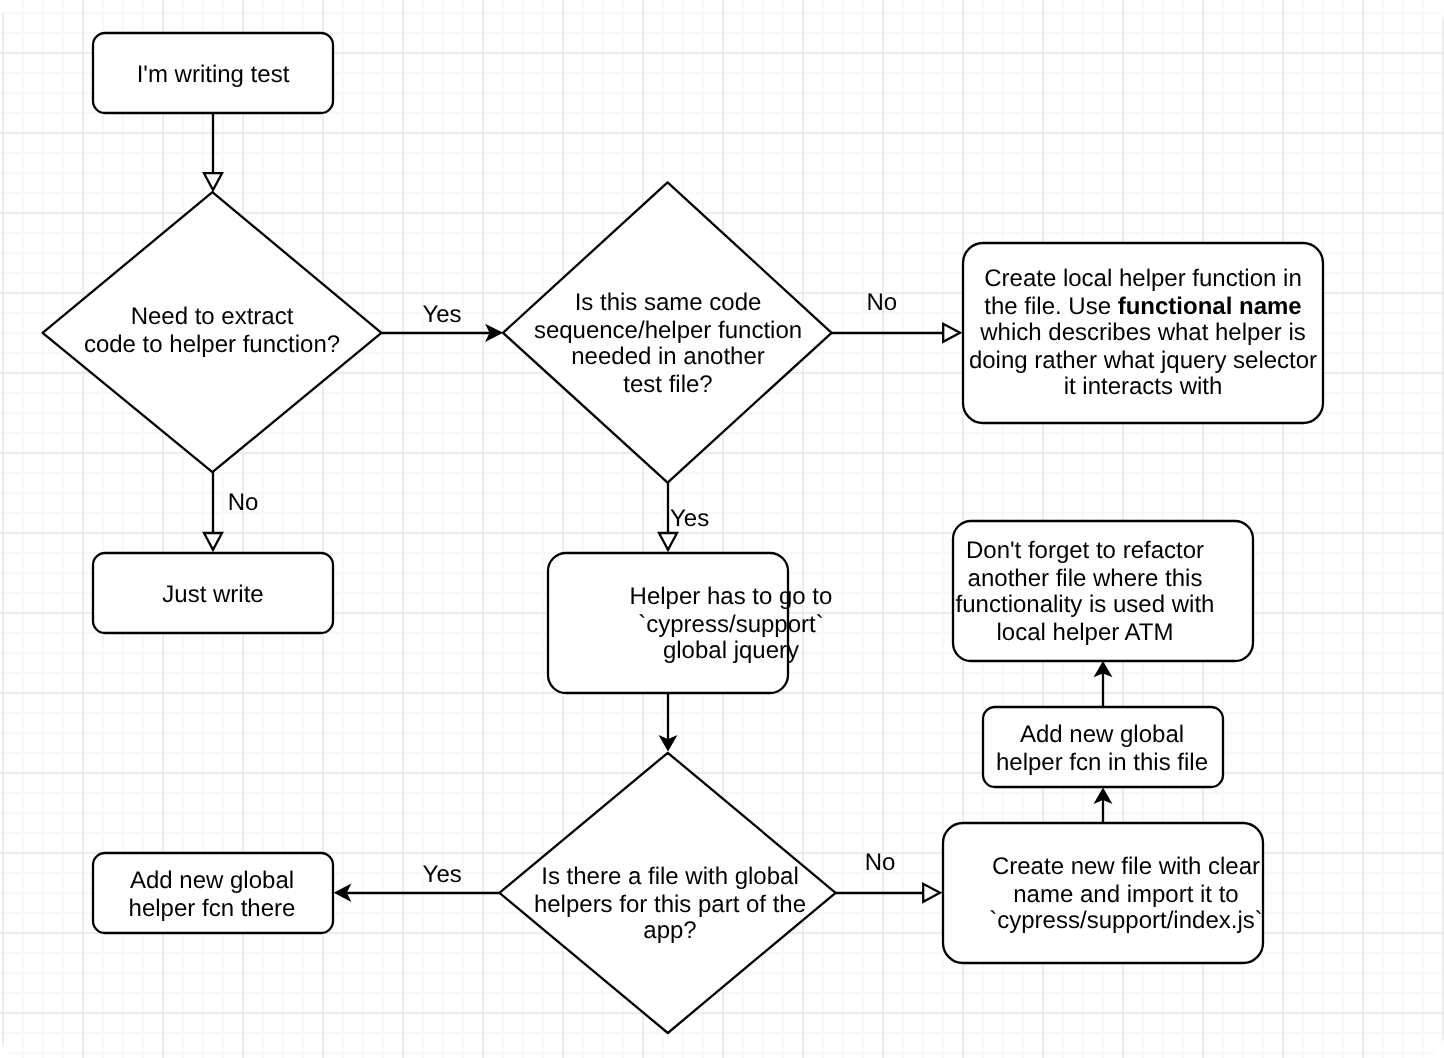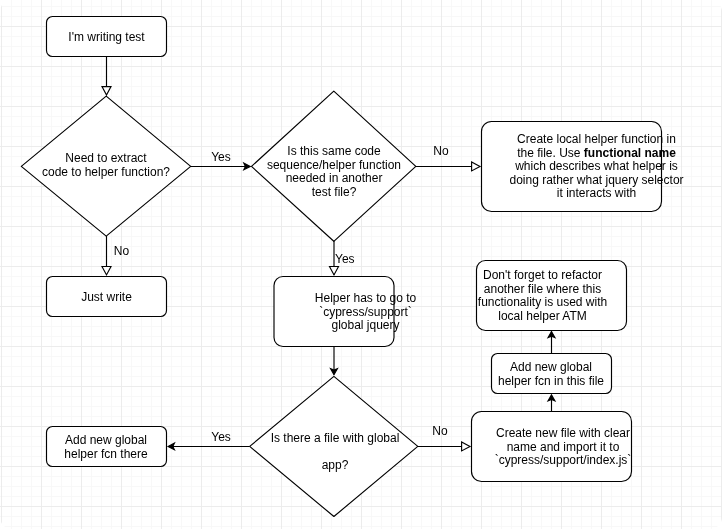--- a/index.html
+++ b/index.html
@@ -85,25 +85,25 @@
   </svg>
 
   <div class="lbl" style="left:46.5px;top:31px;width:120px;"><span>I'm writing test</span></div>
 
   <div class="lbl" style="left:21px;top:152px;width:170px;"><span>Need to extract</span><br><span>code to helper function?</span></div>
 
   <div class="lbl" style="left:46.5px;top:291px;width:120px;"><span>Just write</span></div>
 
   <div class="lbl" style="left:249px;top:145px;width:170px;"><span>Is this same code</span><br><span>sequence/helper function</span><br><span>needed in another</span><br><span>test file?</span></div>
 
-  <div class="lbl" style="left:497px;top:133px;width:199px;"><span>Create local helper function in</span><br><span>the file. Use </span><span class="bold">functional name</span><br><span>which describes what helper is</span><br><span>doing rather what jquery selector</span><br><span>it interacts with</span></div>
+  <div class="lbl" style="left:481px;top:133px;width:181px;"><span>Create local helper function in</span><br><span>the file. Use </span><span class="bold">functional name</span><br><span>which describes what helper is</span><br><span>doing rather what jquery selector</span><br><span>it interacts with</span></div>
 
   <div class="lbl" style="left:274px;top:292px;width:121px;padding-left:31px;"><span>Helper has to go to</span><br><span>`cypress/support`</span><br><span>global jquery</span></div>
 
-  <div class="lbl" style="left:250px;top:432px;width:170px;"><span>Is there a file with global</span><br><br><span>app?</span></div>
+  <div class="lbl" style="left:250px;top:432px;width:170px;"><span>Is there a file with global</span><br><span>helpers for this part of the</span><br><span>app?</span></div>
 
   <div class="lbl" style="left:46px;top:434px;width:120px;"><span>Add new global</span><br><span>helper fcn there</span></div>
 
   <div class="lbl" style="left:471px;top:427px;width:184px;"><span>Create new file with clear</span><br><span>name and import it to</span><br><span>`cypress/support/index.js`</span></div>
 
   <div class="lbl" style="left:491px;top:361px;width:120px;"><span>Add new global</span><br><span>helper fcn in this file</span></div>
 
   <div class="lbl" style="left:475px;top:269px;width:135px;"><span>Don't forget to refactor</span><br><span>another file where this</span><br><span>functionality is used with</span><br><span>local helper ATM</span></div>
 
   <div class="edgelbl" style="left:201px;top:151px;width:40px;">Yes</div>

